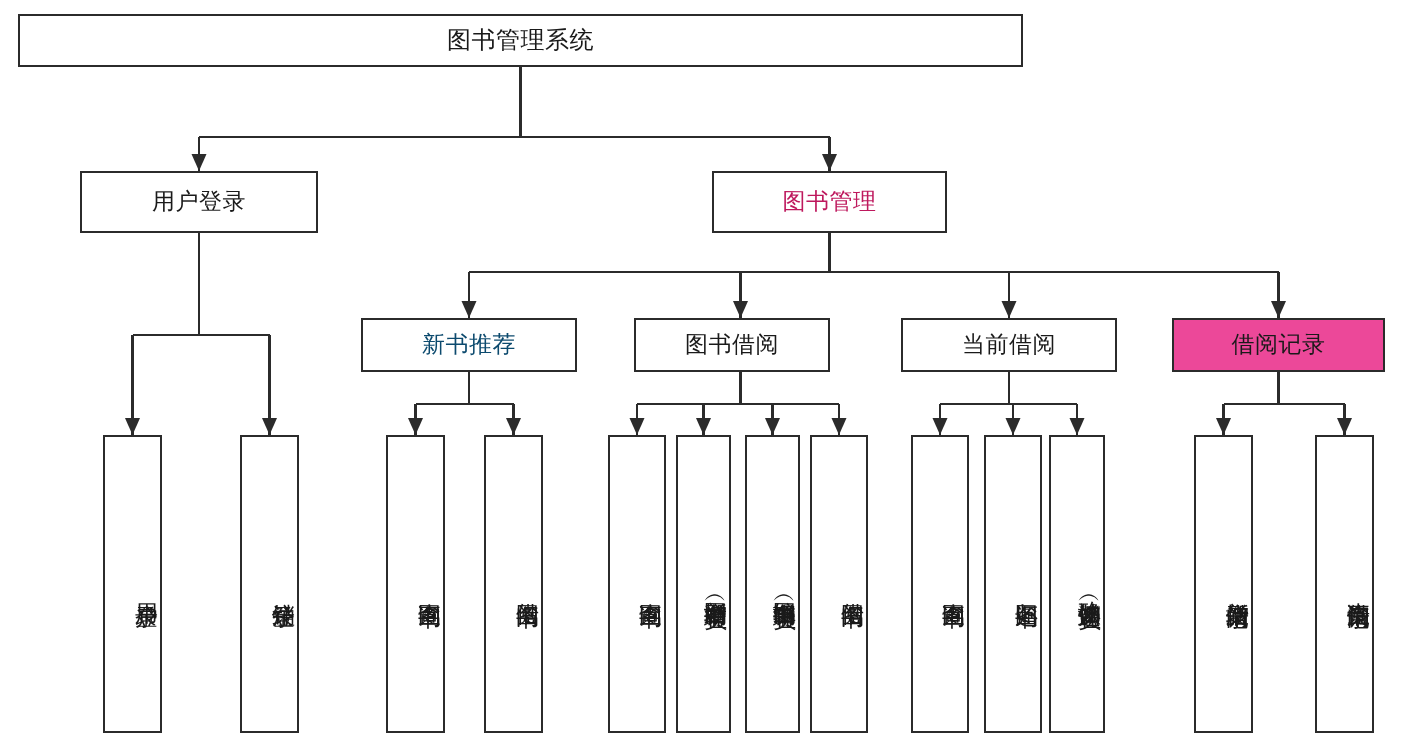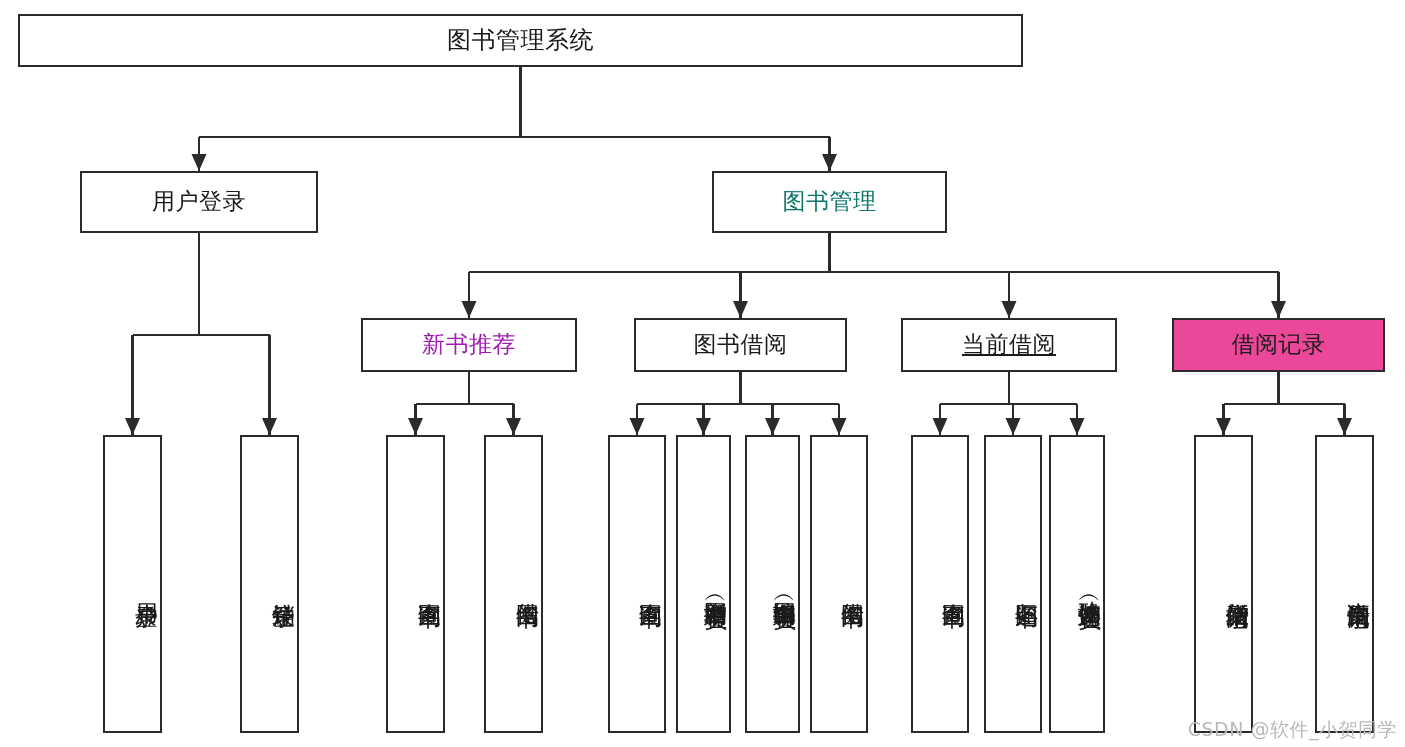--- a/index.html
+++ b/index.html
@@ -127,30 +127,30 @@
       <line x1="1344.5" y1="404" x2="1344.5" y2="435" stroke="#2b2b2b" stroke-width="2.5" shape-rendering="crispEdges"></line>
       <polygon points="1337,418 1352,418 1344.5,435" fill="#2b2b2b"></polygon>
     </svg>
   <div id="nodes">
       <div class="node node-h node-root" style="left: 18px; top: 14px; width: 1005px; height: 53px; border-color: rgb(43, 43, 43); background: rgb(255, 255, 255); color: rgb(26, 26, 26);">
         <span>图书管理系统</span>
       </div>
       <div class="node node-h" style="left: 80px; top: 171px; width: 238px; height: 62px; border-color: rgb(43, 43, 43); background: rgb(255, 255, 255); color: rgb(26, 26, 26);">
         <span>用户登录</span>
       </div>
-      <div class="node node-h" style="left: 712px; top: 171px; width: 235px; height: 62px; border-color: rgb(43, 43, 43); background: rgb(255, 255, 255); color: #0f766e;">
+      <div class="node node-h" style="left: 712px; top: 171px; width: 235px; height: 62px; border-color: rgb(43, 43, 43); background: rgb(255, 255, 255); color: #be185d;">
         <span>图书管理</span>
       </div>
-      <div class="node node-h" style="left: 361px; top: 318px; width: 216px; height: 54px; border-color: rgb(43, 43, 43); background: rgb(255, 255, 255); color: #a21caf;">
+      <div class="node node-h" style="left: 361px; top: 318px; width: 216px; height: 54px; border-color: rgb(43, 43, 43); background: rgb(255, 255, 255); color: #0c4a6e;">
         <span>新书推荐</span>
       </div>
-      <div class="node node-h" style="left: 634px; top: 318px; width: 213px; height: 54px; border-color: rgb(43, 43, 43); background: rgb(255, 255, 255); color: rgb(26, 26, 26);">
+      <div class="node node-h" style="left: 634px; top: 318px; width: 196px; height: 54px; border-color: rgb(43, 43, 43); background: rgb(255, 255, 255); color: rgb(26, 26, 26);">
         <span>图书借阅</span>
       </div>
-      <div class="node node-h" style="left: 901px; top: 318px; width: 216px; height: 54px; border-color: rgb(43, 43, 43); background: rgb(255, 255, 255); color: rgb(26, 26, 26); text-decoration: underline;">
+      <div class="node node-h" style="left: 901px; top: 318px; width: 216px; height: 54px; border-color: rgb(43, 43, 43); background: rgb(255, 255, 255); color: rgb(26, 26, 26);">
         <span>当前借阅</span>
       </div>
       <div class="node node-h" style="left: 1172px; top: 318px; width: 213px; height: 54px; border-color: rgb(43, 43, 43); background: #ec4899; color: rgb(26, 26, 26);">
         <span>借阅记录</span>
       </div>
       <div class="node node-v" style="left: 103px; top: 435px; width: 59px; height: 298px; border-color: rgb(43, 43, 43); background: rgb(255, 255, 255); color: rgb(26, 26, 26);">
         <span>用户登录</span>
       </div>
       <div class="node node-v" style="left: 240px; top: 435px; width: 59px; height: 298px; border-color: rgb(43, 43, 43); background: rgb(255, 255, 255); color: rgb(26, 26, 26);">
         <span>注销登录</span>
@@ -182,14 +182,13 @@
       <div class="node node-v" style="left: 1049px; top: 435px; width: 56px; height: 298px; border-color: rgb(43, 43, 43); background: rgb(255, 255, 255); color: rgb(26, 26, 26);">
         <span>确认归还（管理员）</span>
       </div>
       <div class="node node-v" style="left: 1194px; top: 435px; width: 59px; height: 298px; border-color: rgb(43, 43, 43); background: rgb(255, 255, 255); color: rgb(26, 26, 26);">
         <span>新增借阅记录</span>
       </div>
       <div class="node node-v" style="left: 1315px; top: 435px; width: 59px; height: 298px; border-color: rgb(43, 43, 43); background: rgb(255, 255, 255); color: rgb(26, 26, 26);">
         <span>查询借阅记录</span>
       </div>
     </div>
-  <div class="watermark">CSDN @软件_小贺同学</div>
 </div>
 
 </body></html>

